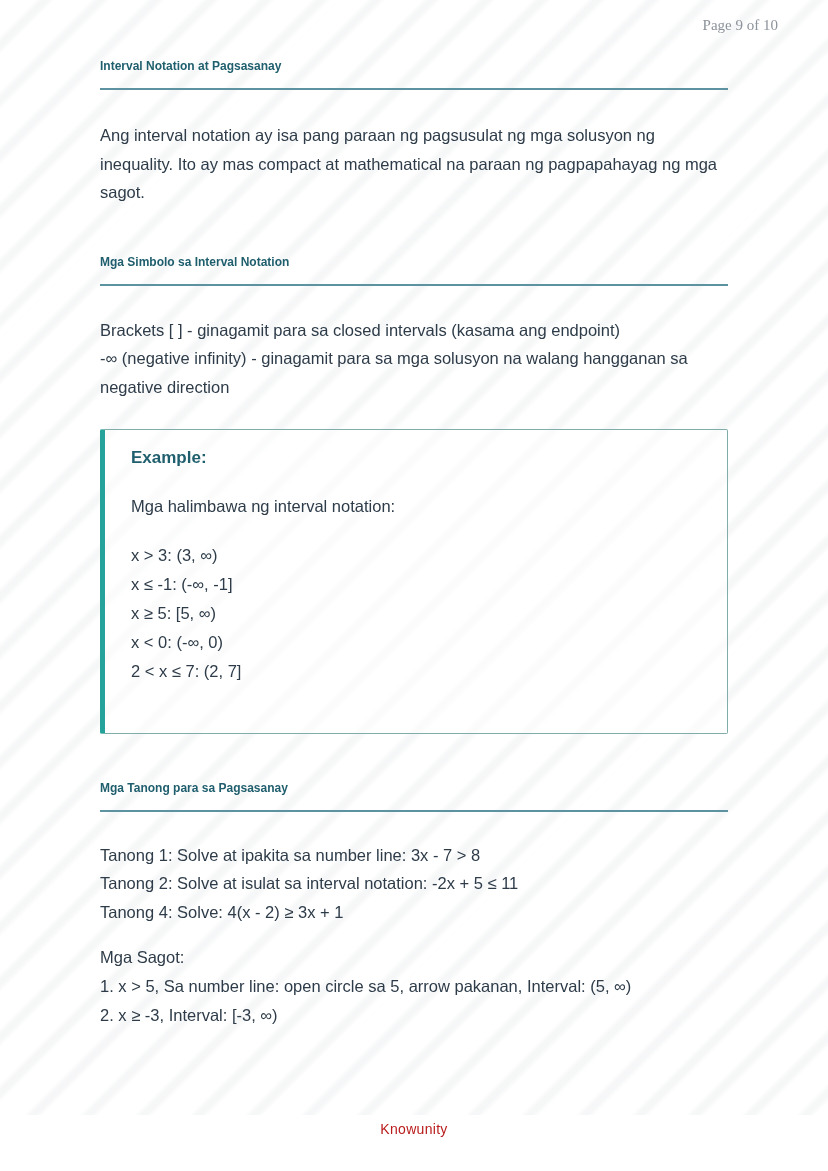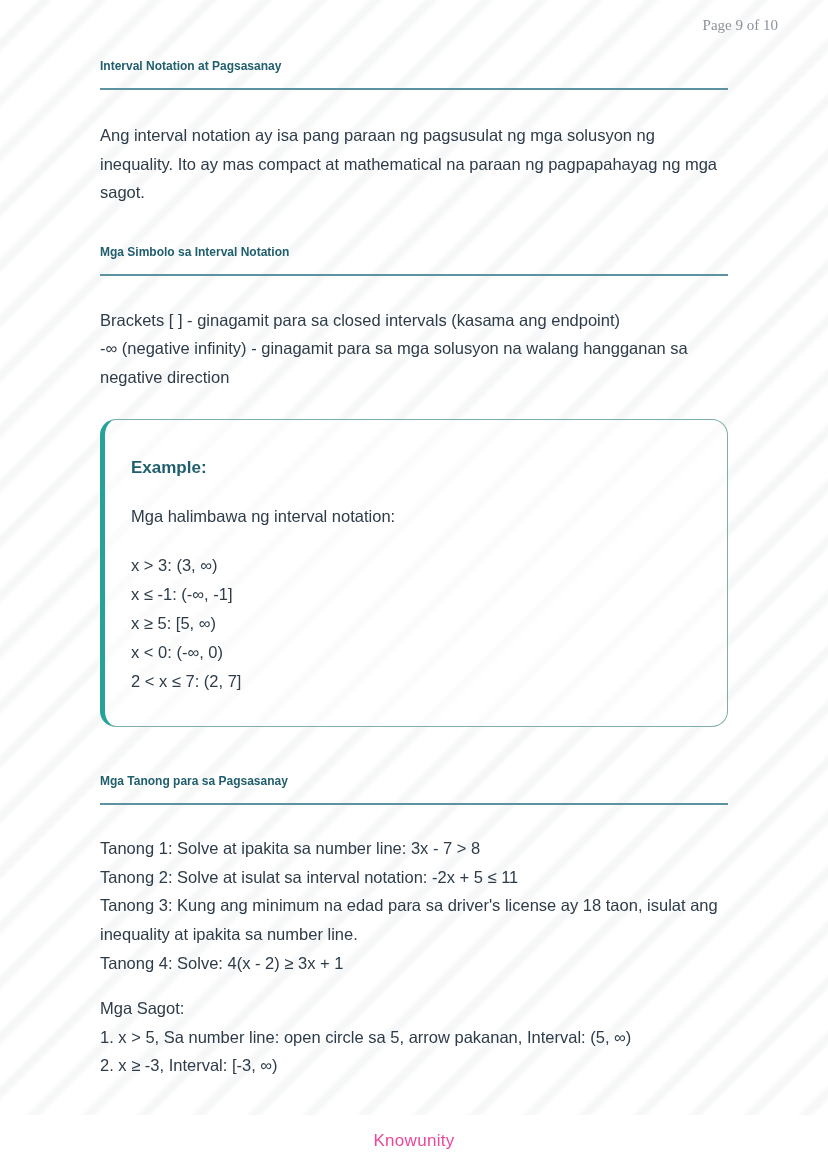--- a/index.html
+++ b/index.html
@@ -42,30 +42,30 @@
     color: #1f5e6d;
     padding-bottom: 10px;
     border-bottom: 2px solid #5d93a0;
   }
   .body-text {
     font-size: 16.5px;
     line-height: 28.6px;
     color: #2e3c49;
   }
   .intro-paragraph { margin-top: 31px; }
-  .heading-2 { margin-top: 34px; }
+  .heading-2 { margin-top: 44px; }
   .symbols-list { margin-top: 30px; }
   .example-box {
     margin-top: 27px;
     width: 628px;
     min-height: 305px;
     border: 1.5px solid #7fada9;
     border-left: 5px solid #25a39a;
-    border-radius: 16px;
-    padding: 36px 28px 30px 26px;
+    border-radius: 2px;
+    padding: 16px 28px 30px 26px;
     background: rgba(255,255,255,0.55);
   }
   .example-label {
     font-size: 17px;
     font-weight: bold;
     color: #1f5e6d;
     line-height: 23px;
   }
   .example-intro {
     margin-top: 23px;
@@ -81,23 +81,23 @@
     position: absolute;
     left: 0;
     bottom: 0;
     width: 828px;
     height: 56px;
     background: #ffffff;
     text-align: center;
   }
   .footer span {
     display: inline-block;
-    margin-top: 16px;
-    font-size: 17px;
-    color: #ec4899;
+    margin-top: 6px;
+    font-size: 14px;
+    color: #b91c1c;
     letter-spacing: 0.3px;
   }
 </style>
 </head>
 <body>
 
 <div class="main">
   <div class="page-number">Page 9 of 10</div>
 
   <div class="content">
@@ -123,21 +123,20 @@
         <div>x &lt; 0: (-∞, 0)</div>
         <div>2 &lt; x ≤ 7: (2, 7]</div>
       </div>
     </div>
 
     <div class="section-heading heading-3">Mga Tanong para sa Pagsasanay</div>
 
     <div class="body-text questions-list">
       <div>Tanong 1: Solve at ipakita sa number line: 3x - 7 &gt; 8</div>
       <div>Tanong 2: Solve at isulat sa interval notation: -2x + 5 ≤ 11</div>
-      <div>Tanong 3: Kung ang minimum na edad para sa driver's license ay 18 taon, isulat ang inequality at ipakita sa number line.</div>
       <div>Tanong 4: Solve: 4(x - 2) ≥ 3x + 1</div>
     </div>
 
     <div class="body-text answers-label">Mga Sagot:</div>
     <div class="body-text answers-list">
       <div>1. x &gt; 5, Sa number line: open circle sa 5, arrow pakanan, Interval: (5, ∞)</div>
       <div>2. x ≥ -3, Interval: [-3, ∞)</div>
     </div>
 
   </div>

